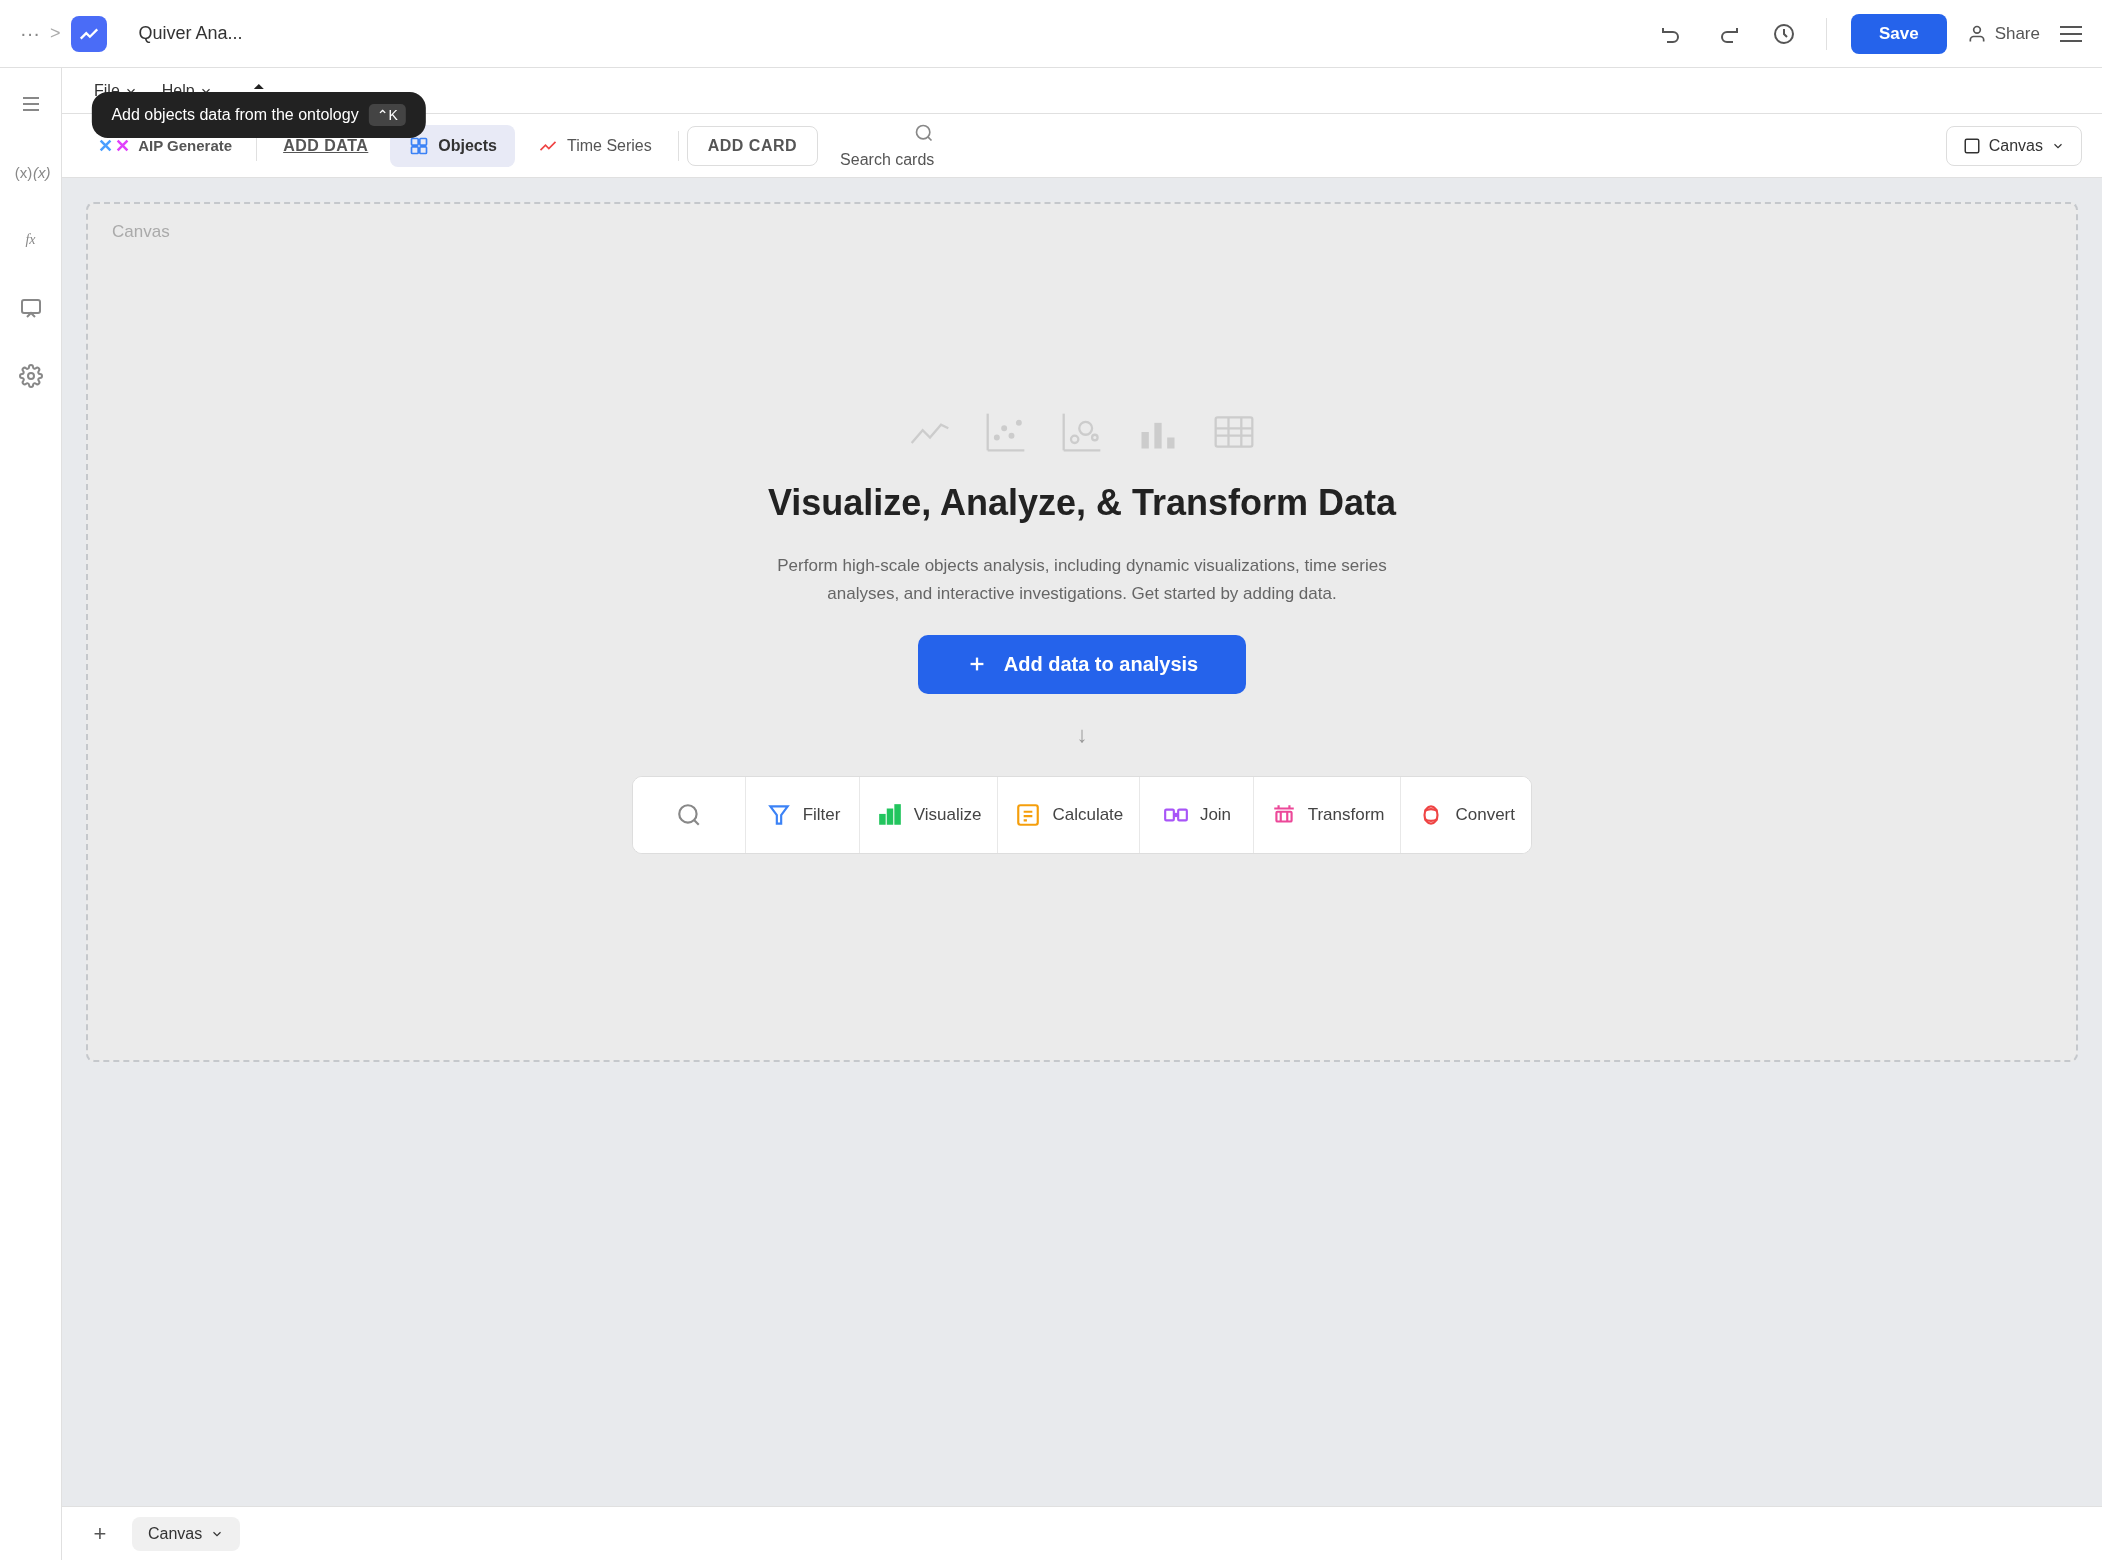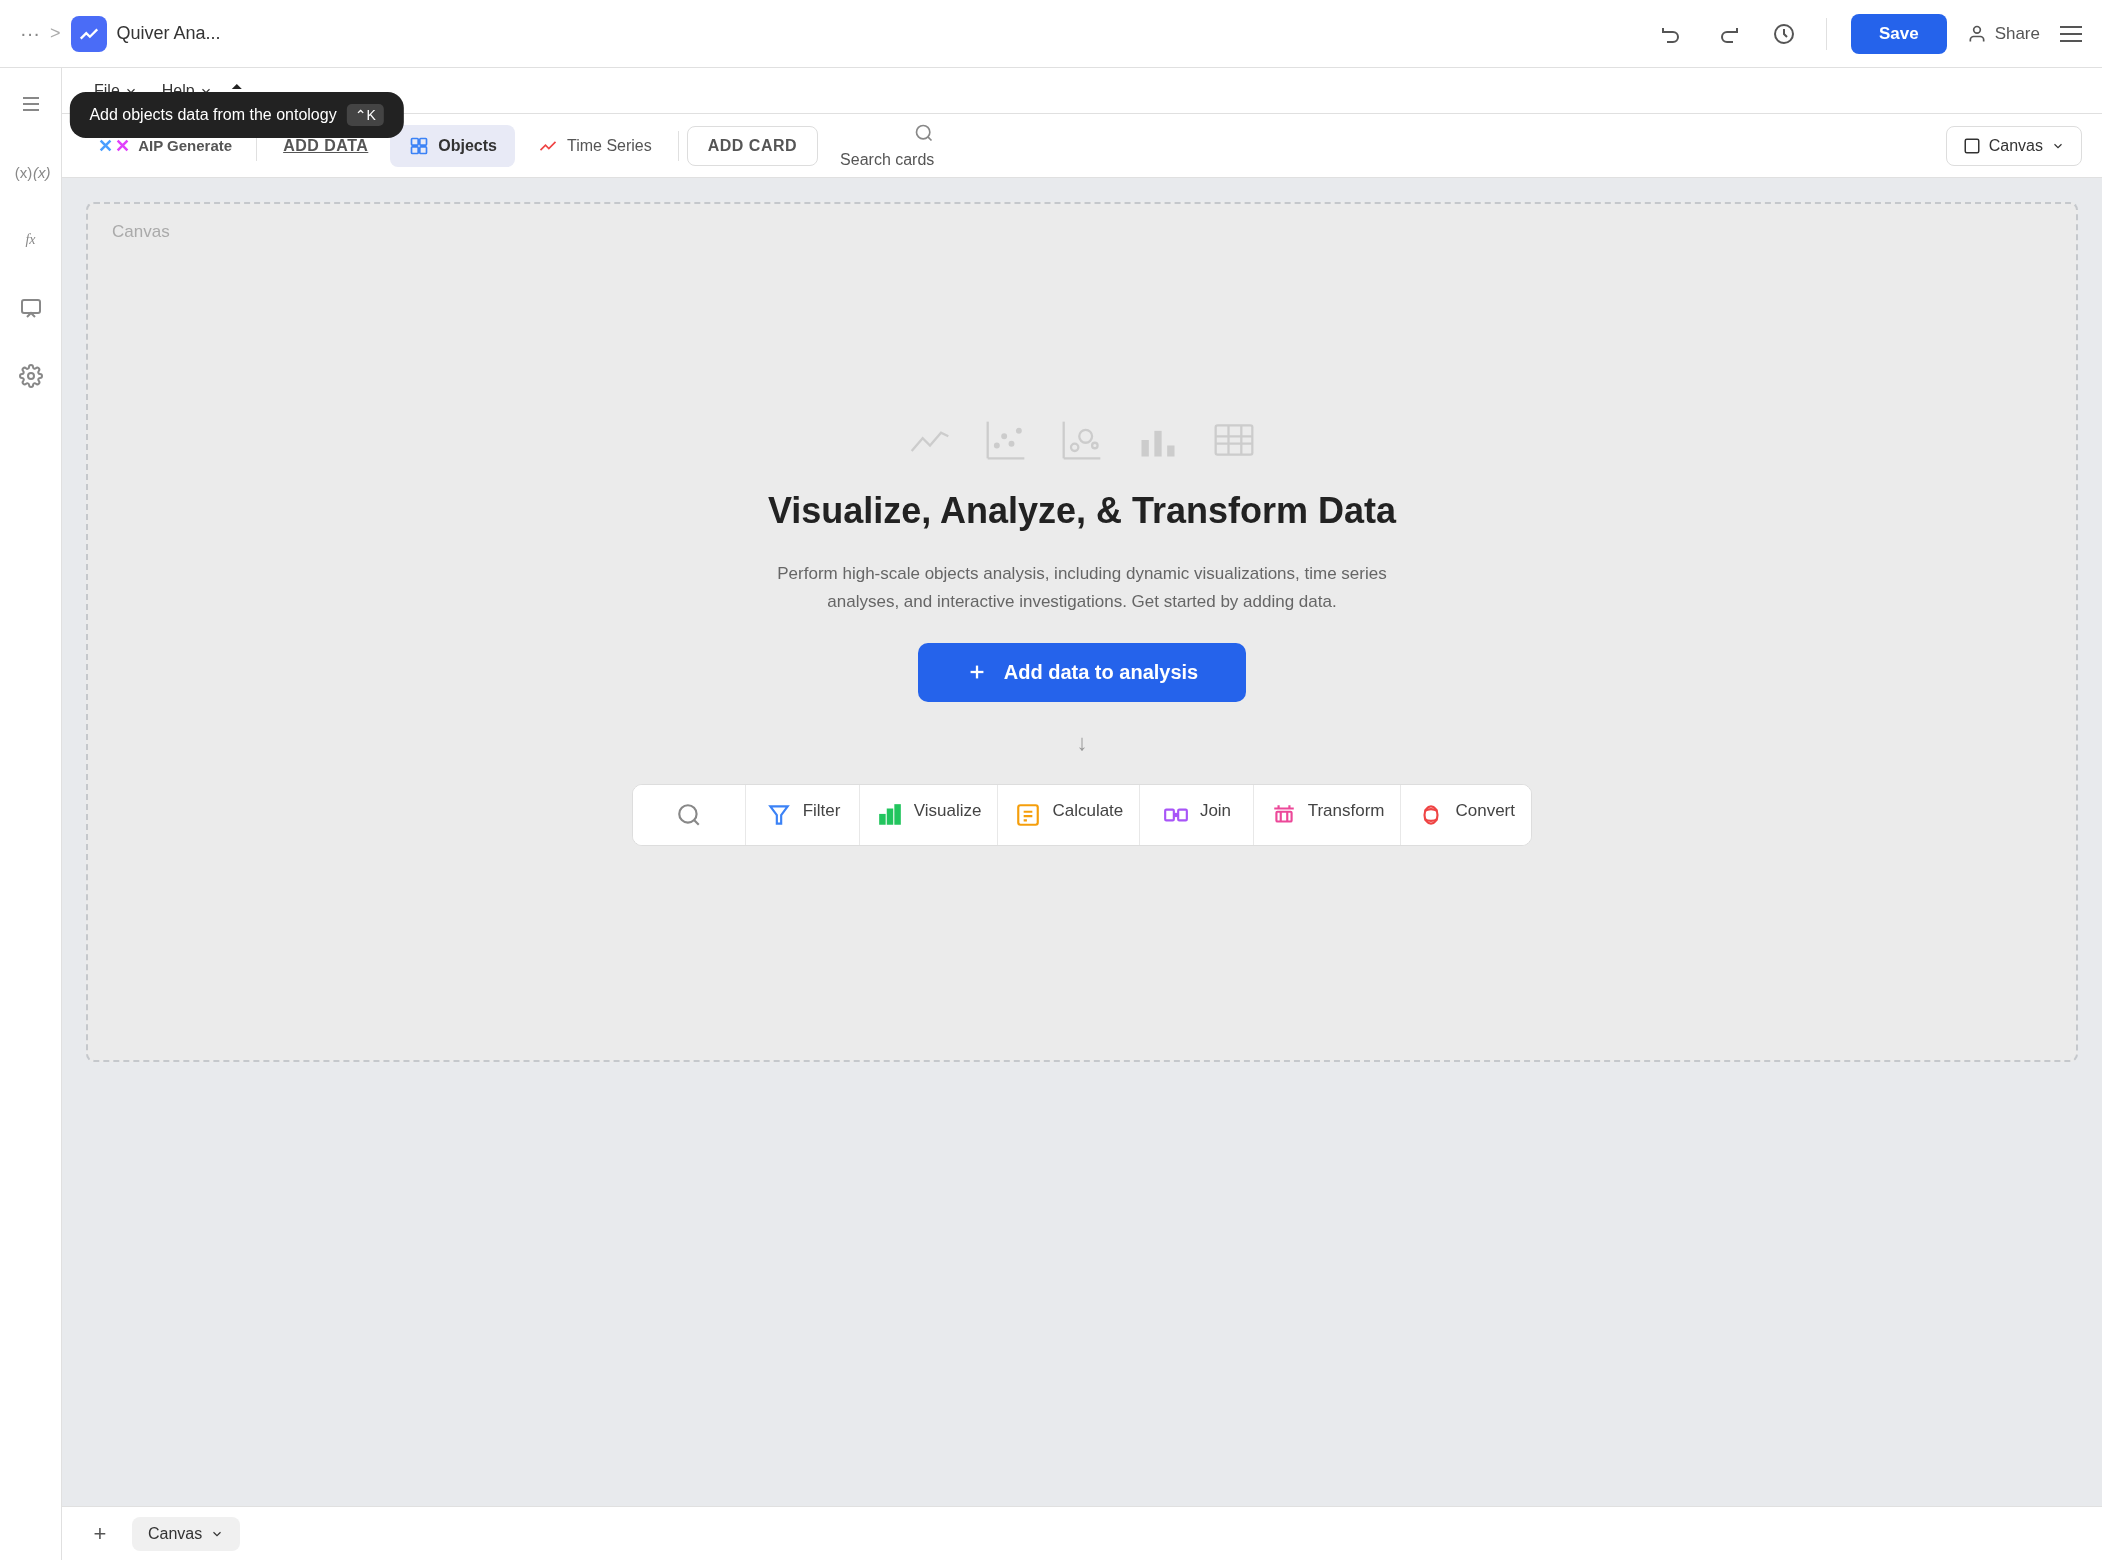--- a/index.html
+++ b/index.html
@@ -15,21 +15,21 @@
       padding: 0 20px;
       gap: 16px;
       z-index: 100;
       flex-shrink: 0;
     }
     .top-bar-left { display: flex; align-items: center; gap: 10px; }
     .dots-icon { font-size: 20px; color: #888; cursor: pointer; }
     .breadcrumb-sep { color: #aaa; font-size: 18px; }
     .app-logo { width: 36px; height: 36px; background: #4a6cf7; border-radius: 8px; display: flex; align-items: center; justify-content: center; }
     .app-logo svg { width: 22px; height: 22px; }
-    .breadcrumb-title { font-size: 18px; color: #333; font-weight: 500; }
+    .breadcrumb-title { font-size: 18px; color: #333; font-weight: 500; margin-left: 22px; }
     .top-bar-spacer { flex: 1; }
     .top-bar-actions { display: flex; align-items: center; gap: 20px; }
     .icon-btn { background: none; border: none; cursor: pointer; color: #555; display: flex; align-items: center; padding: 6px; border-radius: 6px; }
     .save-btn { background: #2563eb; color: #fff; border: none; border-radius: 8px; padding: 10px 28px; font-size: 17px; font-weight: 600; cursor: pointer; }
     .share-btn { display: flex; align-items: center; gap: 8px; background: none; border: none; cursor: pointer; color: #555; font-size: 17px; }
     .menu-lines { display: flex; flex-direction: column; gap: 5px; cursor: pointer; }
     .menu-lines span { width: 22px; height: 2px; background: #555; display: block; }
 
     
     .tooltip-container { position: relative; }
@@ -228,24 +228,24 @@
       border: 1px solid #ddd;
       border-radius: 10px;
       overflow: hidden;
       background: #fff;
       width: 100%;
       max-width: 980px;
     }
     .action-card {
       flex: 1;
       display: flex;
-      align-items: flex-start;
+      align-items: center;
       justify-content: center;
       gap: 10px;
-      padding: 16px 16px;
+      padding: 24px 16px;
       cursor: pointer;
       font-size: 17px;
       color: #444;
       border-right: 1px solid #e8e8e8;
       background: #fff;
       border-top: none; border-bottom: none; border-left: none;
     }
     .action-card:last-child { border-right: none; }
     .action-card .card-icon { width: 28px; height: 28px; display: flex; align-items: center; justify-content: center; }
 

